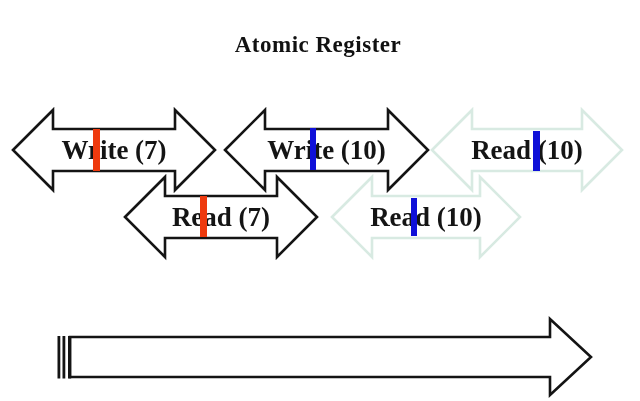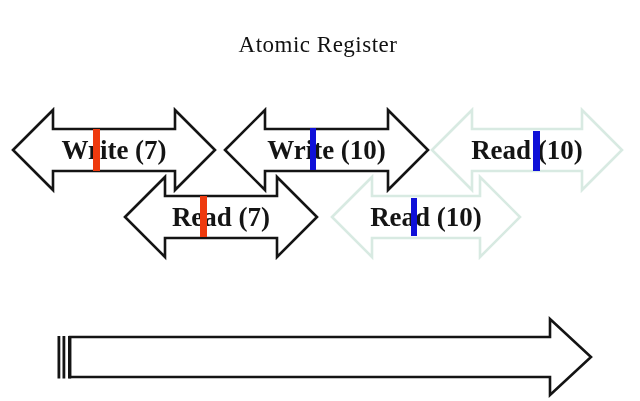--- a/index.html
+++ b/index.html
@@ -14,21 +14,21 @@
     overflow: hidden;
     font-family: "Liberation Serif", serif;
   }
   .diagram-title {
     position: absolute;
     top: 17px;
     left: 0;
     width: 636px;
     text-align: center;
     font-size: 23px;
-    font-weight: 400;
+    font-weight: 700;
     color: #111111;
     letter-spacing: 0.5px;
   }
   .canvas-wrap {
     position: absolute;
     top: 0;
     left: 0;
     width: 640px;
     height: 401px;
   }

